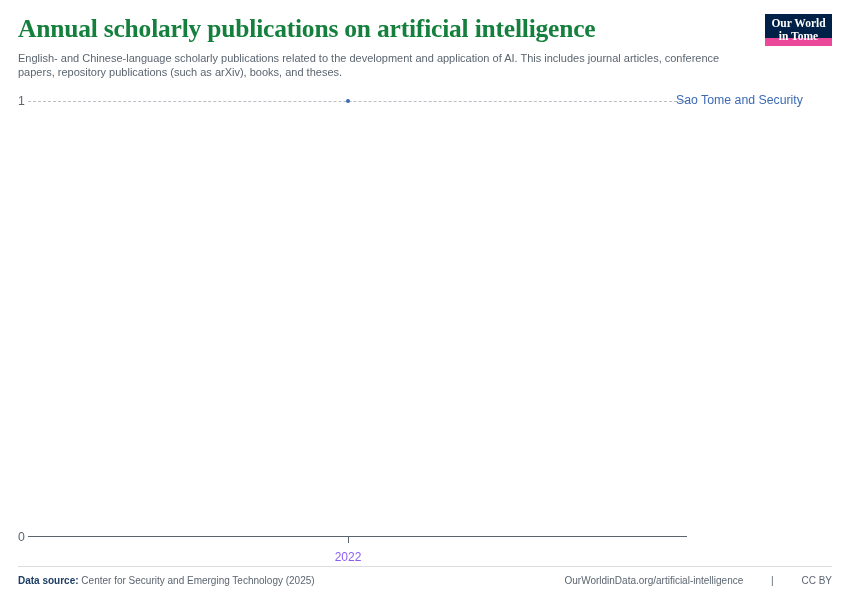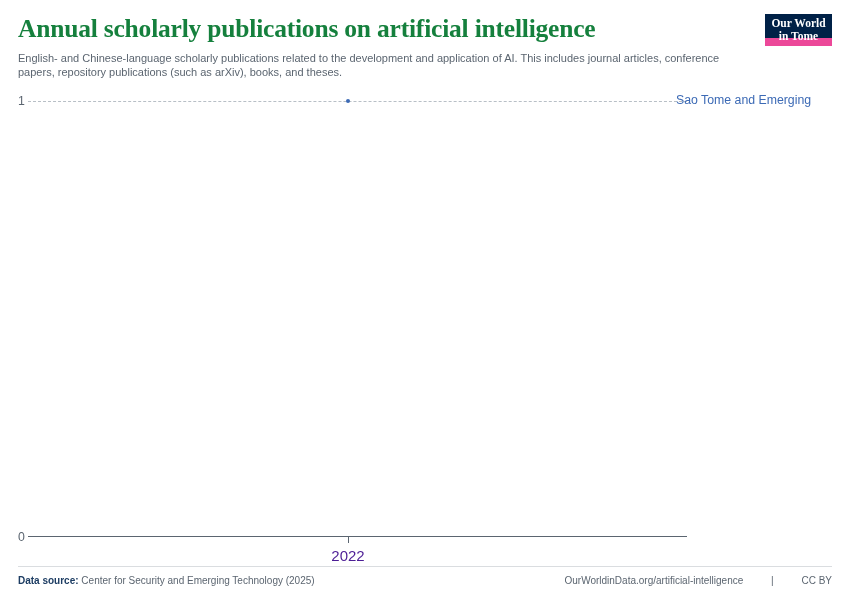--- a/index.html
+++ b/index.html
@@ -106,22 +106,22 @@
     bottom: 1px;
     width: 1px;
     height: 7px;
     background: #5b6570;
   }
   .x-tick-label {
     position: absolute;
     left: 330px;
     transform: translateX(-50%);
     bottom: -20px;
-    font-size: 15px;
-    color: #4c1d95;
+    font-size: 12px;
+    color: #8b5cf6;
   }
 
   
   .data-point {
     position: absolute;
     left: 330px;
     top: 7px;
     width: 4.5px;
     height: 4.5px;
     margin-left: -2.25px;
@@ -174,21 +174,21 @@
   <div class="chart-area">
     <span class="axis-label y-label-top">1</span>
     <span class="axis-label y-label-bottom">0</span>
 
     <div class="gridline-dashed"></div>
     <div class="axis-bottom"></div>
     <div class="x-tick"></div>
     <span class="x-tick-label">2022</span>
 
     <div class="data-point"></div>
-    <span class="series-label">Sao Tome and Emerging</span>
+    <span class="series-label">Sao Tome and Security</span>
   </div>
 
   <div class="footer">
     <div class="footer-left">
       <b>Data source:</b>
       <span>Center for Security and Emerging Technology (2025)</span>
     </div>
     <div class="footer-right">
       <span class="url">OurWorldinData.org/artificial-intelligence</span>
       <span>|</span>

